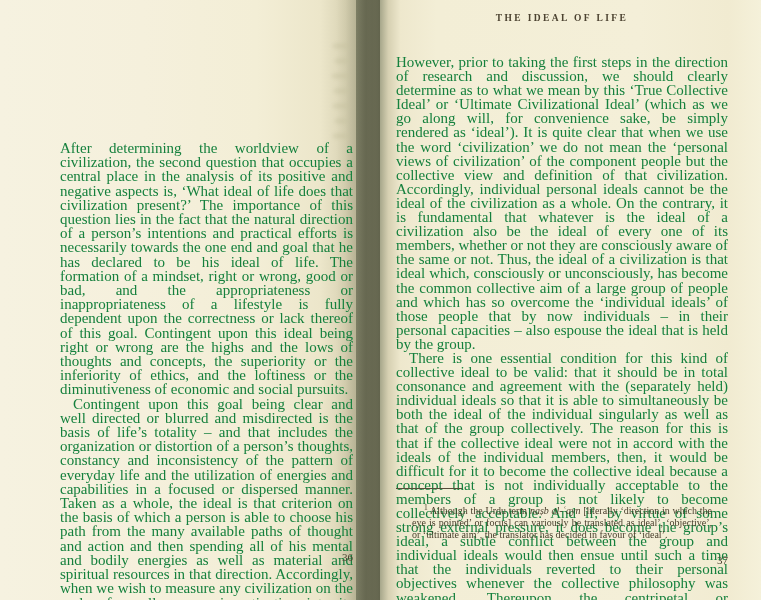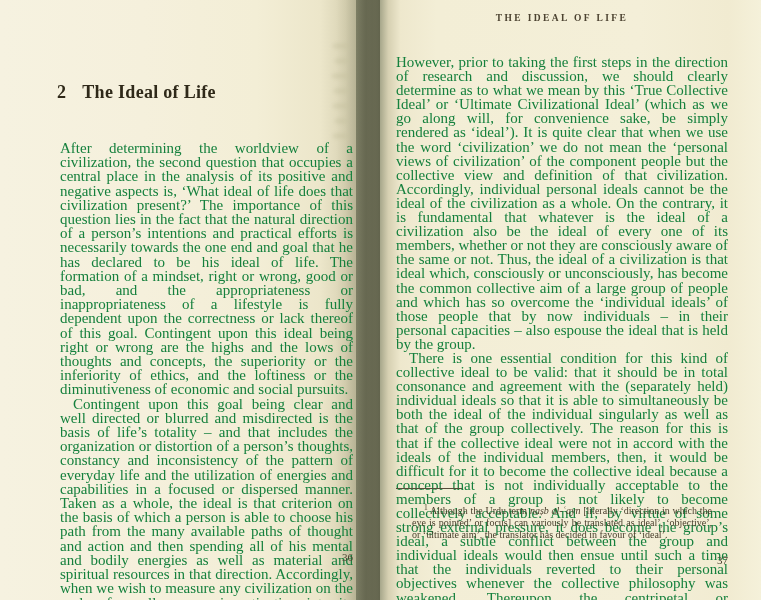--- a/index.html
+++ b/index.html
@@ -74,23 +74,20 @@
   <div class="gutter-shadow"></div>
 
   <div class="ghost" style="left:333px;top:44px;width:17px;height:4px;"></div>
   <div class="ghost" style="left:335px;top:59px;width:14px;height:4px;"></div>
   <div class="ghost" style="left:332px;top:74px;width:18px;height:4px;"></div>
   <div class="ghost" style="left:334px;top:89px;width:15px;height:4px;"></div>
   <div class="ghost" style="left:333px;top:104px;width:17px;height:4px;"></div>
   <div class="ghost" style="left:335px;top:119px;width:13px;height:4px;"></div>
   <div class="ghost" style="left:333px;top:134px;width:16px;height:4px;"></div>
 
-  <h1 class="chapter-heading" style="margin:0;">
-    <span class="chapter-number">2</span><span>The Ideal of Life</span>
-  </h1>
 
   <div class="body-text left-body">
     <p>After determining the worldview of a civilization, the second question that occupies a central place in the analysis of its positive and negative aspects is, ‘What ideal of life does that civilization present?’ The importance of this question lies in the fact that the natural direction of a person’s intentions and practical efforts is necessarily towards the one end and goal that he has declared to be his ideal of life. The formation of a mindset, right or wrong, good or bad, and the appropriateness or inappropriateness of a lifestyle is fully dependent upon the correctness or lack thereof of this goal. Contingent upon this ideal being right or wrong are the highs and the lows of thoughts and concepts, the superiority or the inferiority of ethics, and the loftiness or the diminutiveness of economic and social pursuits.</p>
     <p class="indent">Contingent upon this goal being clear and well directed or blurred and misdirected is the basis of life’s totality – and that includes the organization or distortion of a person’s thoughts, constancy and inconsistency of the pattern of everyday life and the utilization of energies and capabilities in a focused or dispersed manner. Taken as a whole, the ideal is that criterion on the basis of which a person is able to choose his path from the many available paths of thought and action and then spending all of his mental and bodily energies as well as material and spiritual resources in that direction. Accordingly, when we wish to measure any civilization on the scale of excellence, an investigation into its ‘Ideal of Life’ is indispensable.</p>
   </div>
 
   <div class="page-number left">36</div>
 
   <div class="running-head">THE IDEAL OF LIFE</div>
 

